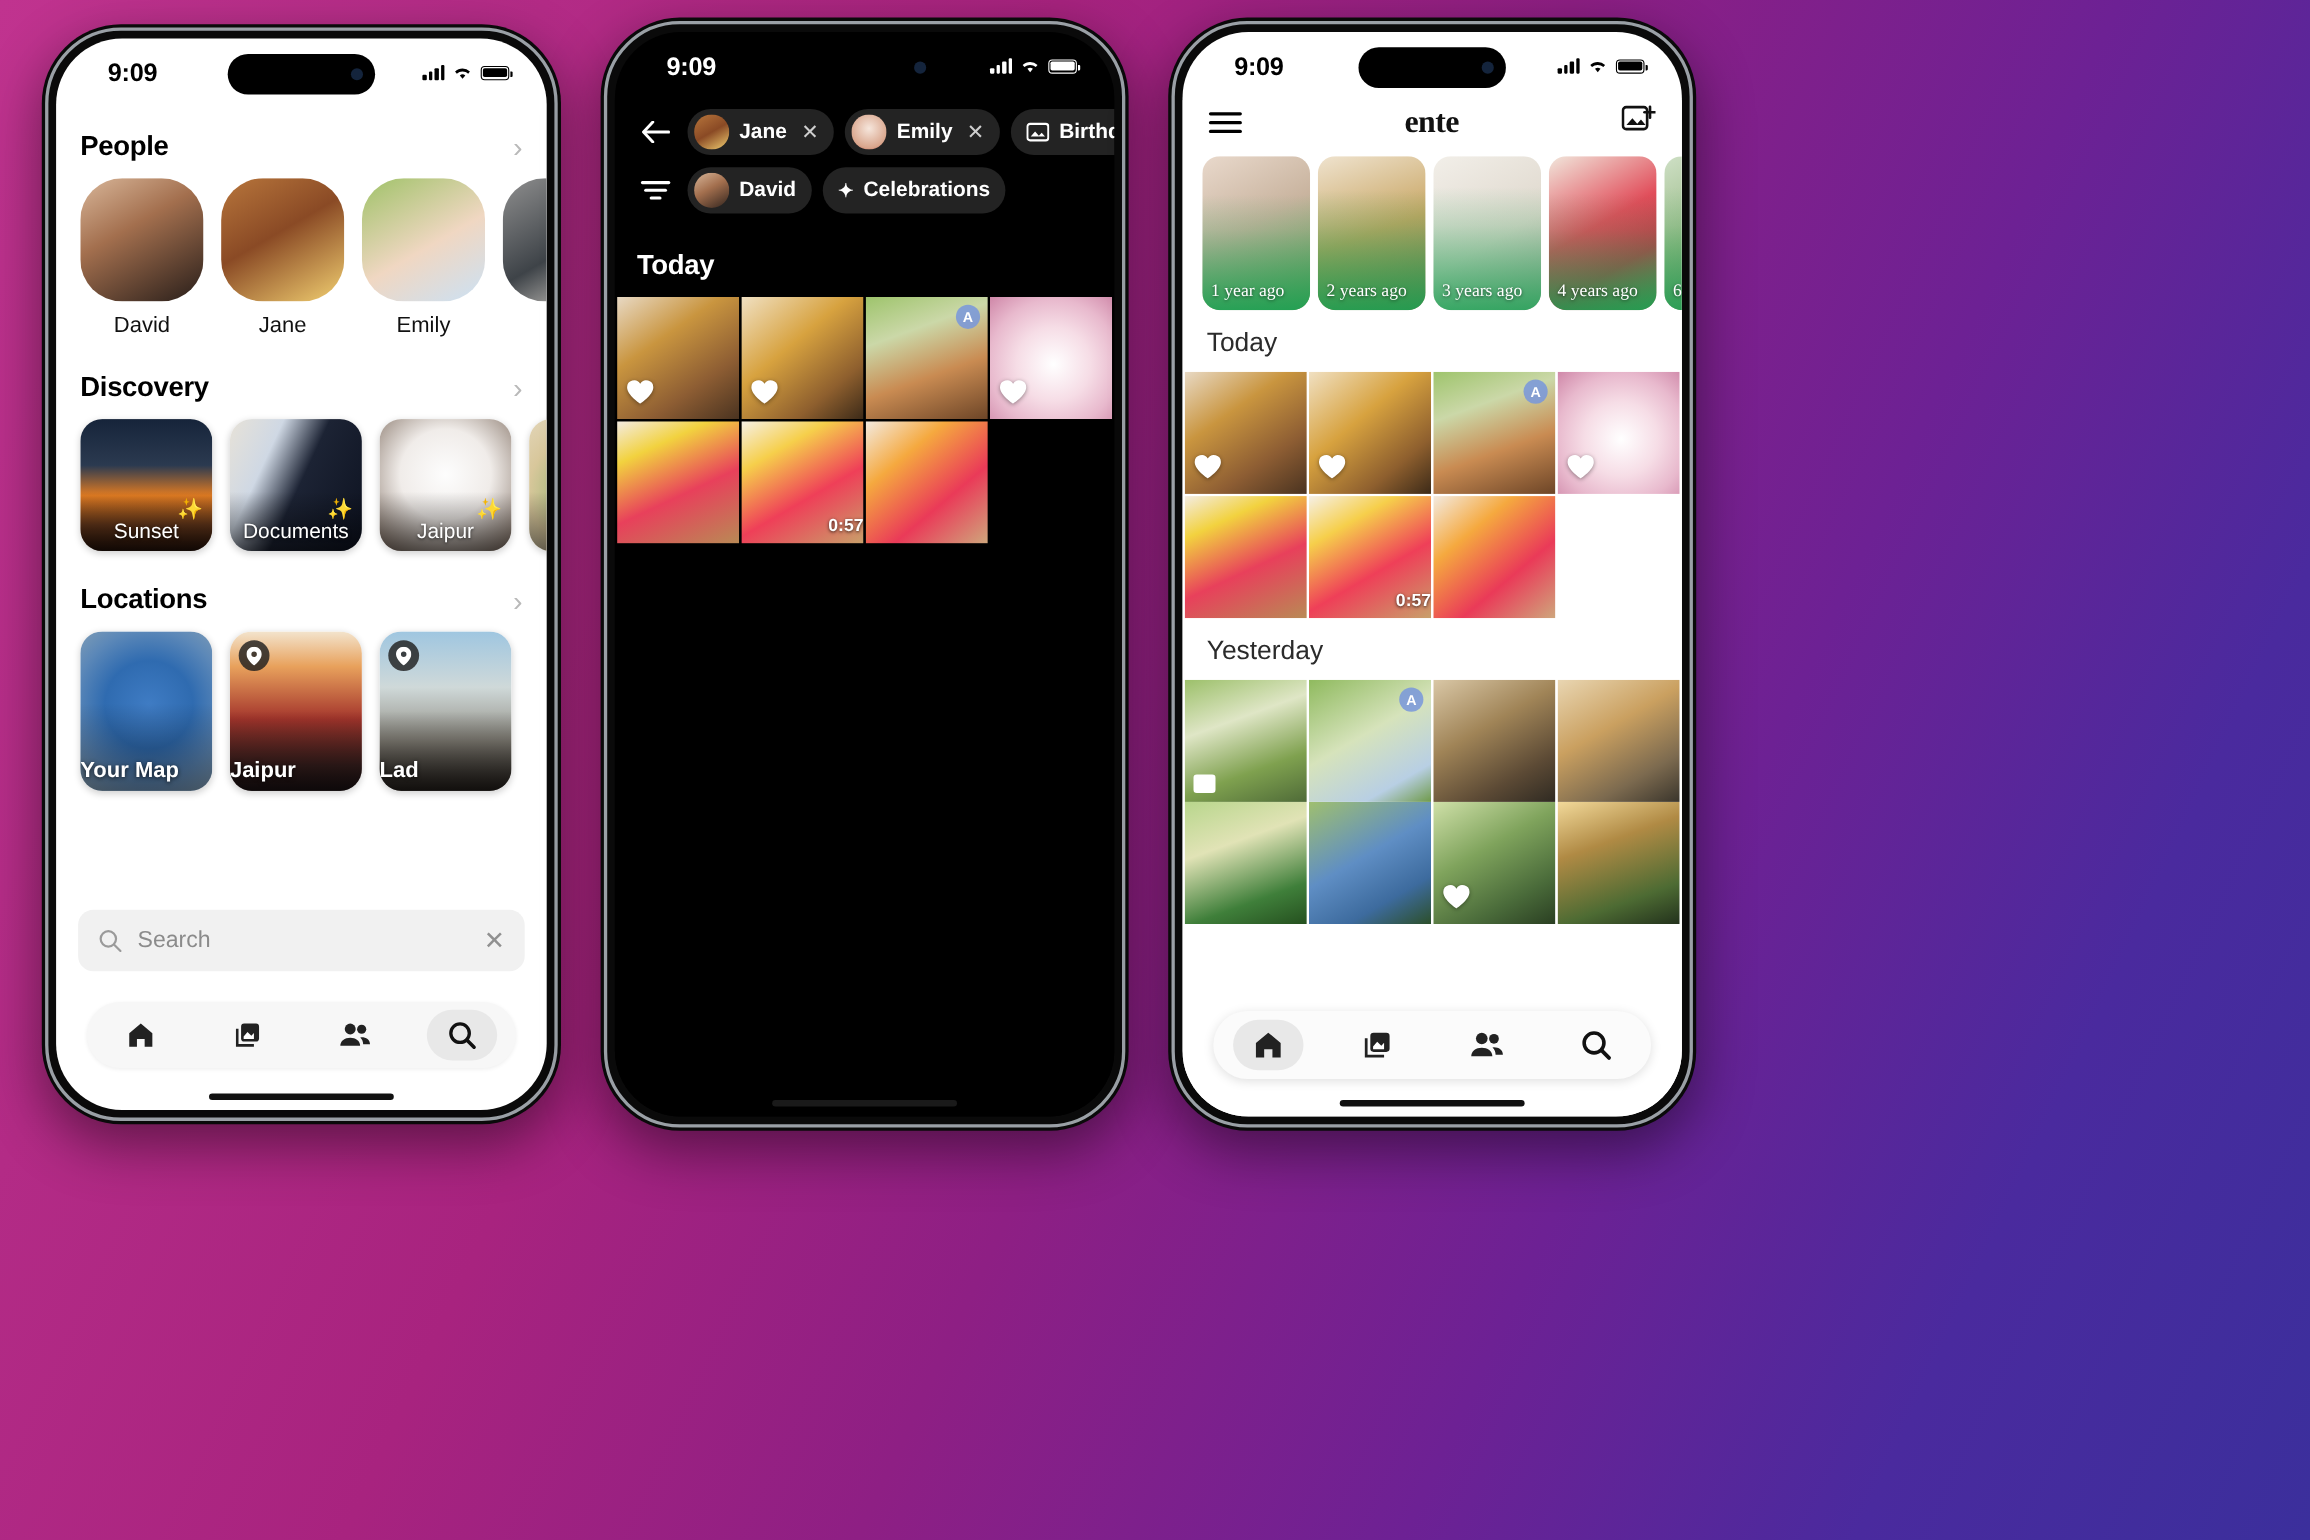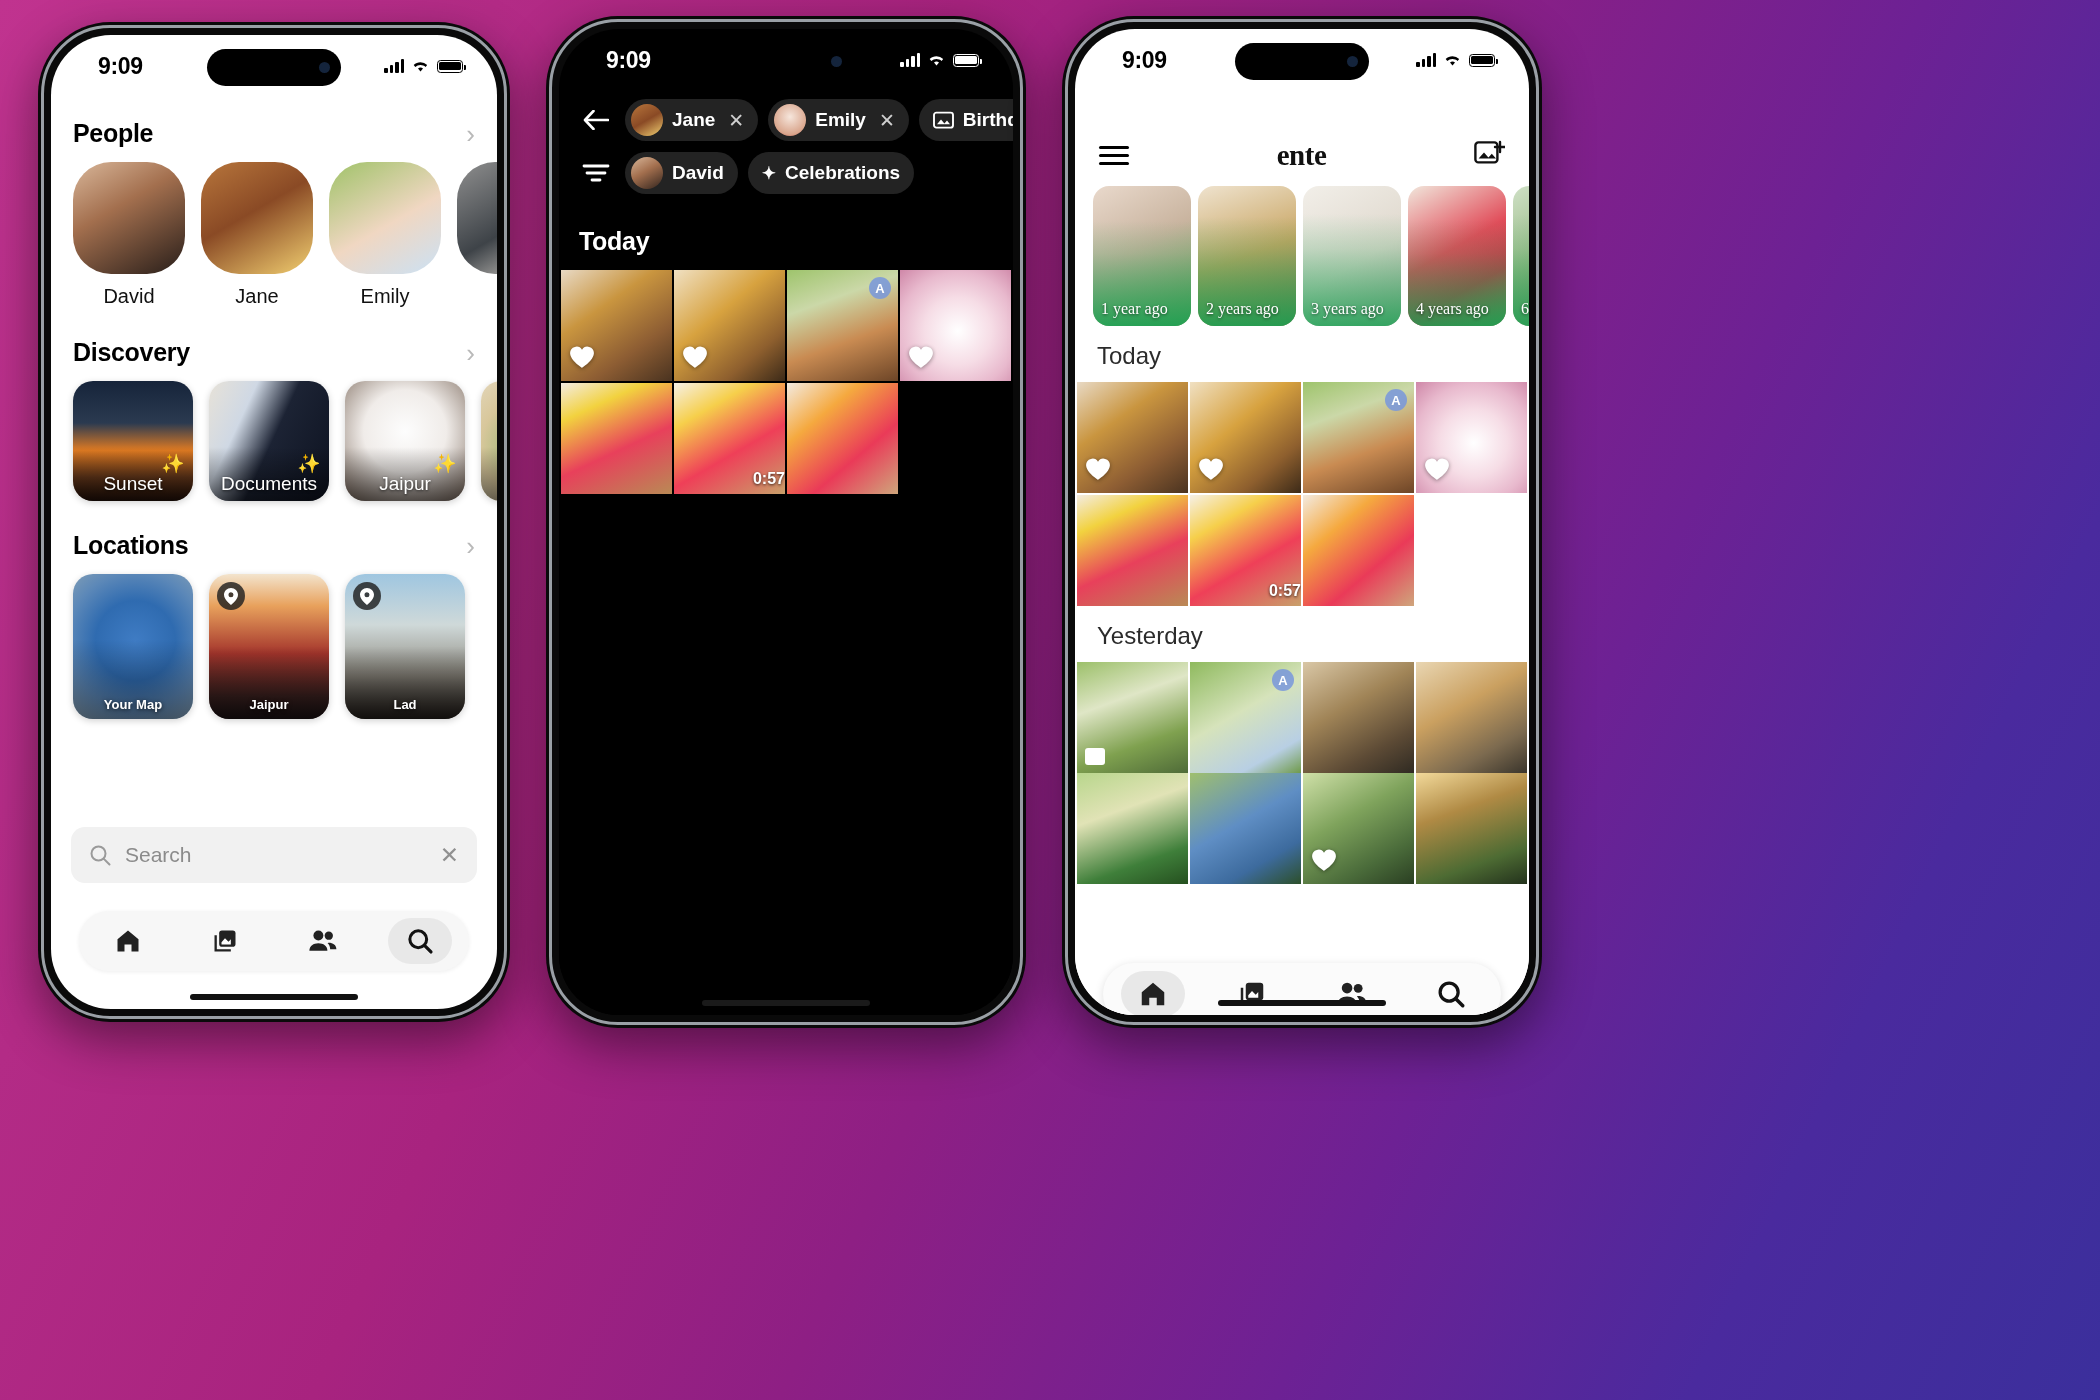--- a/index.html
+++ b/index.html
@@ -103,22 +103,22 @@
 
   .disc { width: 120px; flex: 0 0 120px; height: 120px; border-radius: 20px;
           position: relative; overflow: hidden; box-shadow: 0 2px 7px rgba(0,0,0,.18); }
   .disc .lbl { position: absolute; bottom: 6px; left: 0; right: 0; text-align: center;
                color: #fff; font-size: 19px; font-weight: 400; text-shadow: 0 1px 3px rgba(0,0,0,.7); }
   .disc .sparkle { position: absolute; right: 8px; bottom: 26px; font-size: 19px; }
   .disc .shade { position:absolute; inset:0; background: linear-gradient(to top, rgba(0,0,0,.55) 0%, rgba(0,0,0,0) 45%); }
 
   .loc { width: 120px; flex: 0 0 120px; height: 145px; border-radius: 20px;
          position: relative; overflow: hidden; box-shadow: 0 2px 7px rgba(0,0,0,.18); }
-  .loc .lbl { position: absolute; bottom: 7px; left: 0; right: 0; text-align: center;
-              color: #fff; font-size: 13px; font-weight: 600; text-shadow: 0 1px 4px rgba(0,0,0,.75); }
+  .loc .lbl { position: absolute; bottom: 7px; left: 0; right: 0; 
+              color: #fff; font-size: 20px; font-weight: 600; text-shadow: 0 1px 4px rgba(0,0,0,.75); }
   .loc .pin {
     position: absolute; left: 8px; top: 8px; width: 28px; height: 28px;
     background: rgba(32,32,32,.82); border-radius: 50%;
     display:flex; align-items:center; justify-content:center;
   }
   .loc .shade { position:absolute; inset:0; background: linear-gradient(to top, rgba(0,0,0,.7) 0%, rgba(0,0,0,0) 50%); }
 
   .searchbar {
     position: absolute; left: 20px; right: 20px; bottom: 126px;
     height: 56px; background: #f1f1f1; border-radius: 14px;
@@ -158,21 +158,21 @@
   .cell .badge-a {
     position: absolute; right: 7px; top: 7px; width: 22px; height: 22px; border-radius: 50%;
     background: rgba(120,150,220,.85); color: #fff; font-size: 13px; font-weight: 700;
     display: flex; align-items: center; justify-content: center;
   }
   .cell .badge-sq {
     position:absolute; left: 8px; bottom: 8px; width: 20px; height: 17px; border-radius: 3px; background: #fff;
   }
 
   
-  .p3 { height: calc(100% - 62px); background: #fff; position: relative; overflow: hidden; margin-top: 44px; }
+  .p3 { height: calc(100% - 62px); background: #fff; position: relative; overflow: hidden; }
   .p3head { display: flex; align-items: center; padding: 4px 24px 14px 24px; }
   .hamb { width: 30px; }
   .hamb i { display:block; height:3.2px; background:#000; border-radius:2px; margin: 5px 0; }
   .brand { flex: 1; text-align: center; font-size: 29px; font-weight: 700; color: #111;
            font-family: "Liberation Serif", serif; letter-spacing: -0.5px; }
   .memrow { display: flex; gap: 7px; padding: 0 0 0 18px; overflow: hidden; }
   .mem { flex: 0 0 98px; width: 98px; height: 140px; border-radius: 16px; position: relative; overflow: hidden; }
   .mem .lbl { position: absolute; left: 8px; bottom: 8px; color: #fff; font-size: 16px; font-weight: 400;
               text-shadow: 0 1px 3px rgba(0,0,0,.6); white-space: nowrap; font-family: Liberation Serif, serif; }
   .mem .tint { position: absolute; inset: 0; }

